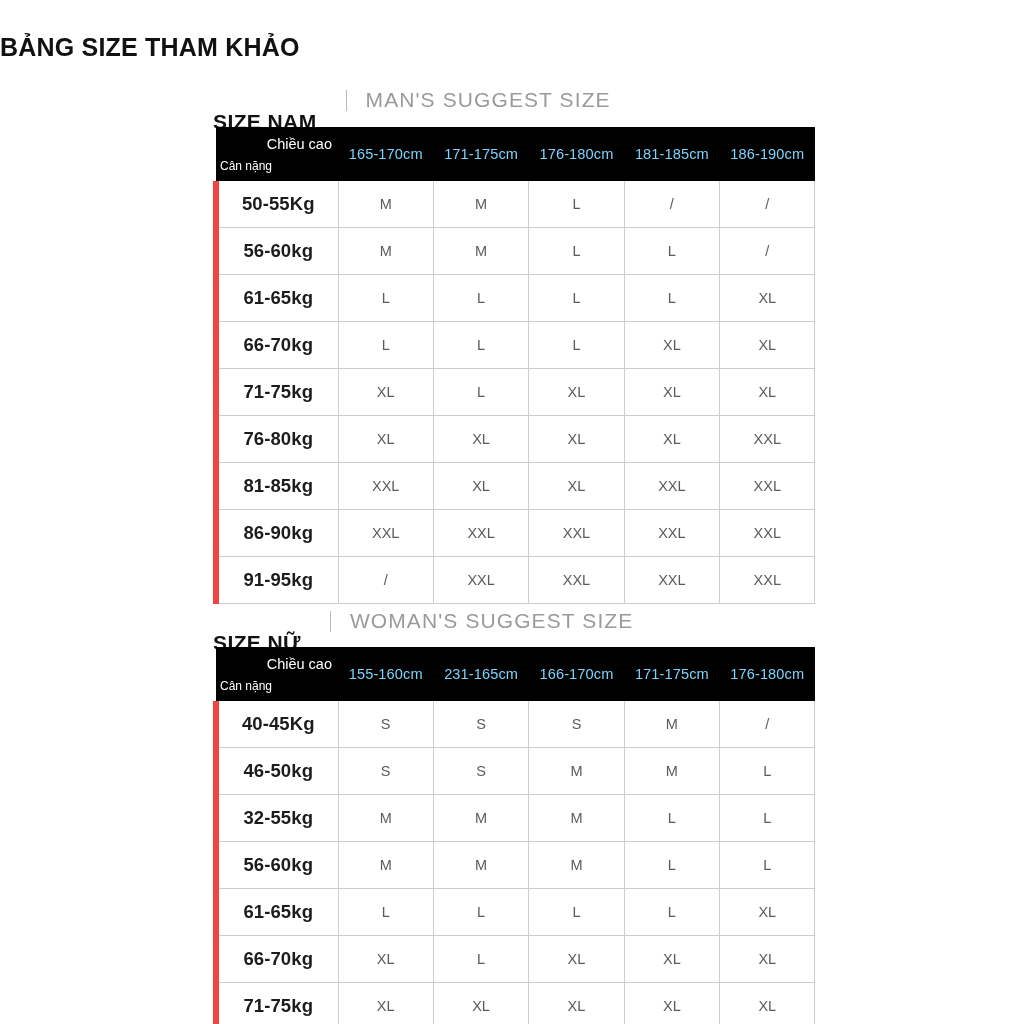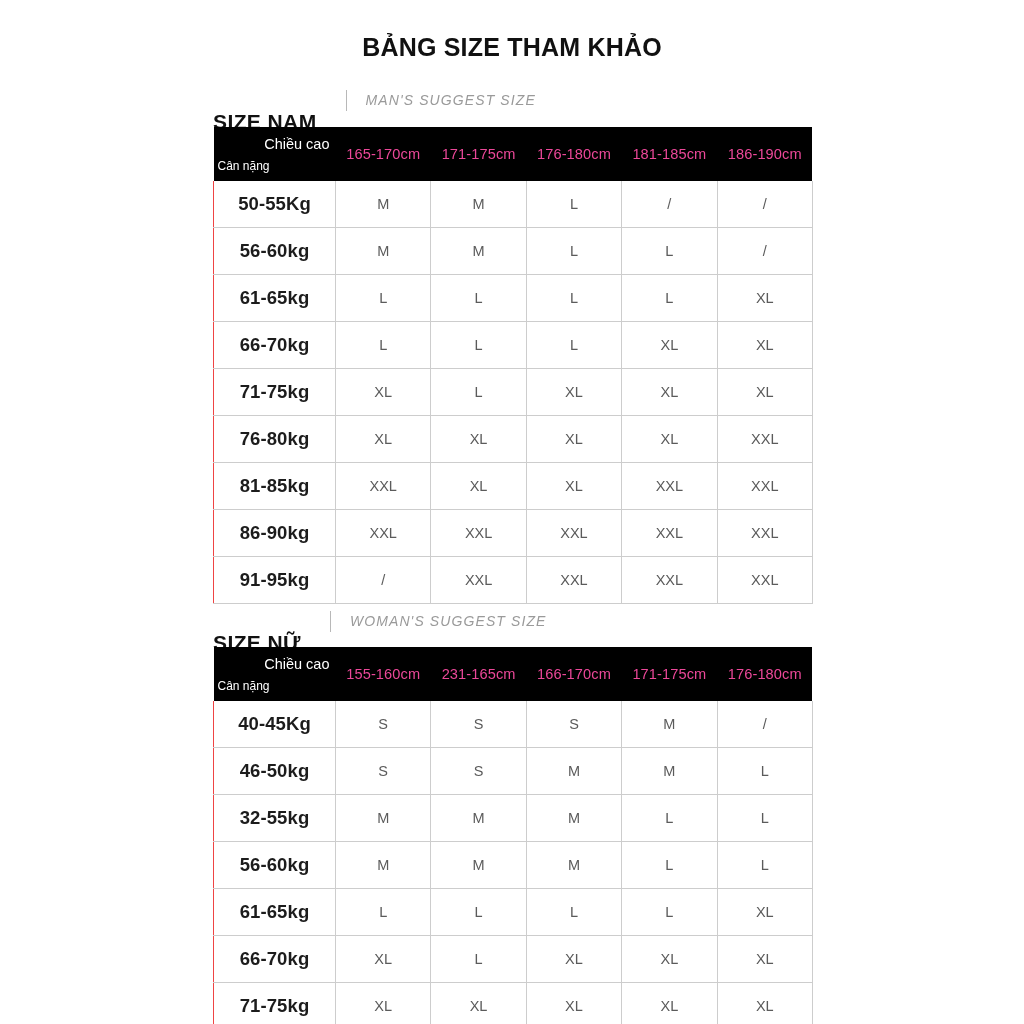--- a/index.html
+++ b/index.html
@@ -21,21 +21,20 @@
     position: absolute;
     inset: 0;
   }
 
   
   .main-title {
     position: absolute;
     left: 0;
     top: 33px;
     width: 1024px;
-    text-align: center;
     font-size: 25px;
     font-weight: bold;
     letter-spacing: 0.2px;
     color: #111111;
   }
 
   
   .section-head {
     position: absolute;
     left: 213px;
@@ -52,26 +51,25 @@
     margin-top: 44px;
   }
   .section-head .sec-sep {
     width: 1px;
     height: 21px;
     background: #b8b8b8;
     margin: 0 19px 0 29px;
     flex: none;
   }
   .section-head .sec-sub {
-    font-size: 14px;
+    font-size: 21px;
     color: #9a9a9a;
     letter-spacing: 1.1px;
     white-space: nowrap;
     font-weight: normal;
-    font-style: italic;
   }
 
   
   .size-table {
     position: absolute;
     left: 213px;
     width: 599px;
     border-collapse: collapse;
     table-layout: fixed;
   }
@@ -107,21 +105,21 @@
   .corner-bottom {
     position: absolute;
     left: 4px;
     bottom: 5px;
     font-size: 12px;
     color: #ffffff;
     white-space: nowrap;
   }
   .size-table thead th.hcol {
     font-size: 14.6px;
-    color: #ec4899;
+    color: #7dd3fc;
     letter-spacing: 0.1px;
     text-align: center;
     white-space: nowrap;
   }
 
   .size-table tbody td {
     border: 1px solid #cdcdcd;
     height: 44px;
     text-align: center;
     vertical-align: middle;
@@ -131,21 +129,21 @@
     font-size: 18.5px;
     font-weight: bold;
     color: #1c1c1c;
     letter-spacing: 0.1px;
   }
   .size-table tbody td.vcell {
     font-size: 14.5px;
     font-weight: normal;
     color: #5b5b5b;
   }
-  .size-table tbody tr td:first-child { border-left: 1px solid #ef4444; }
+  .size-table tbody tr td:first-child { border-left: 6px solid #ef4444; }
   .size-table tbody tr td:last-child  { border-right: 1px solid #cdcdcd; }
   .size-table tbody tr:first-child td { border-top: none; }
 </style>
 </head>
 <body>
 
 <div class="page">
 
   <div class="main-title">BẢNG SIZE THAM KHẢO</div>
 

